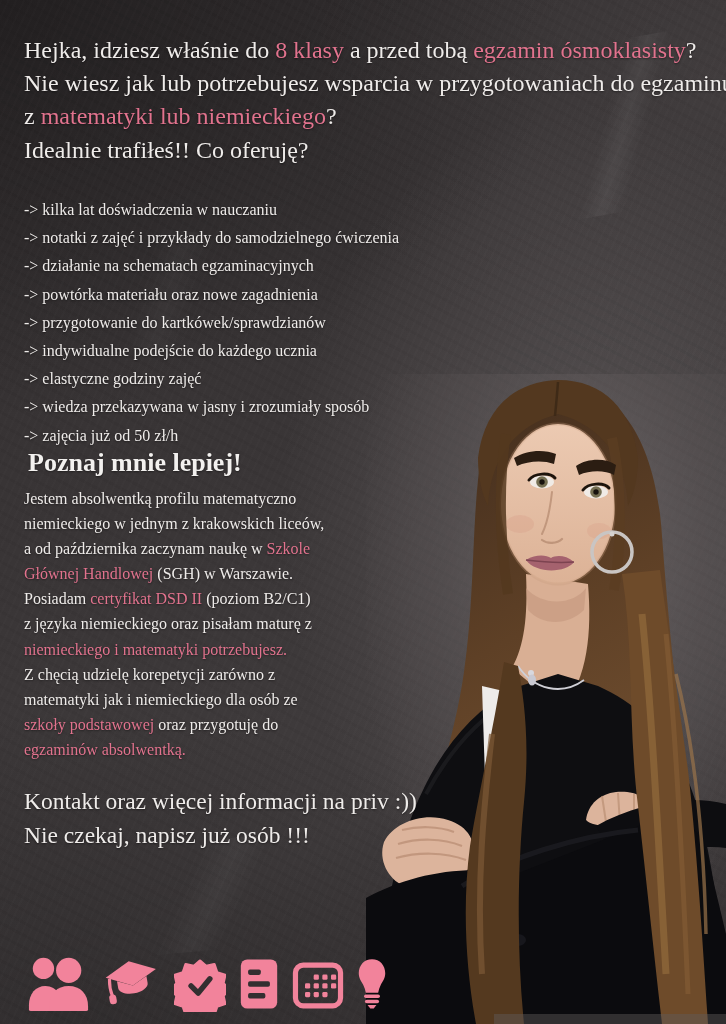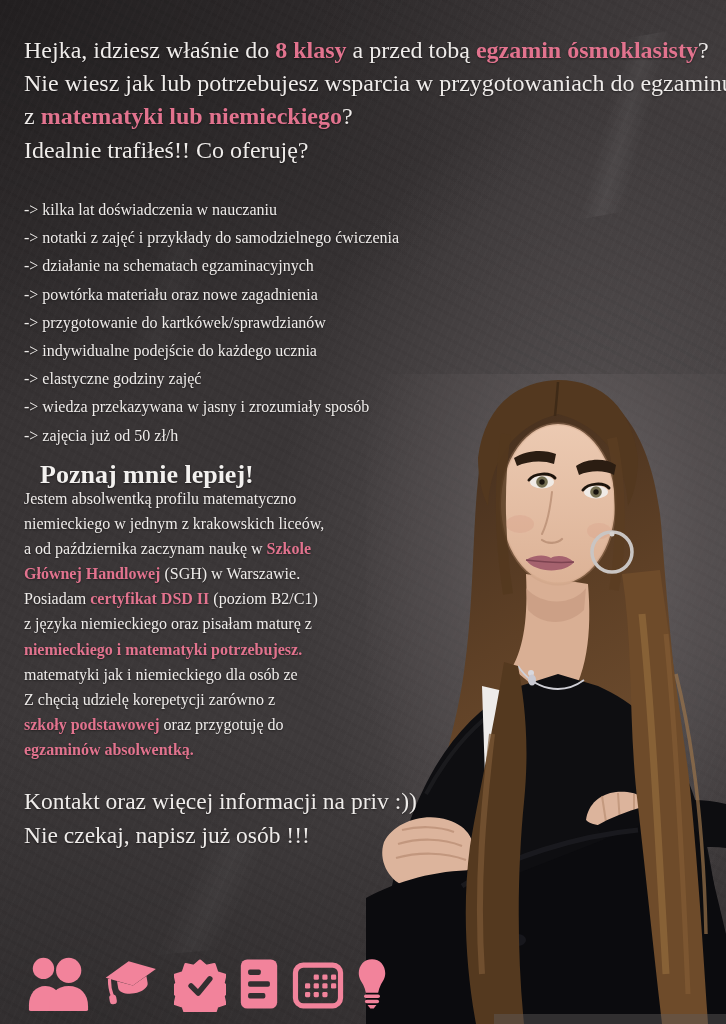--- a/index.html
+++ b/index.html
@@ -24,26 +24,26 @@
     background:linear-gradient(115deg, transparent 42%, rgba(255,255,255,.055) 50%, transparent 58%);}
   .streak.b{left:40px; top:230px; width:260px; height:120px; transform:rotate(6deg);
     background:linear-gradient(100deg, transparent 40%, rgba(255,255,255,.03) 50%, transparent 60%);}
   .streak.c{left:90px; top:840px; width:240px; height:110px; transform:rotate(-5deg);
     background:linear-gradient(120deg, transparent 40%, rgba(255,255,255,.035) 52%, transparent 62%);}
 
   .photo{position:absolute; left:366px; top:374px; z-index:2;}
 
   .txt{position:absolute; z-index:3; color:#efecea; text-shadow:0 1px 2px rgba(0,0,0,.45);}
   .txt .line{white-space:pre; display:block;}
-  .pink{color:var(--pink,#e2738e); font-weight:700;margin-top:48px;}
+  .pink{color:var(--pink,#e2738e); font-weight:400;margin-top:48px;}
   .plain{color:inherit;text-align:center;}
 
   .intro{left:24px; top:34px; font-size:24px; line-height:33.2px;}
   .offer{left:24px; top:196px; font-size:16px; line-height:28.2px;}
-  .about-heading{left:24px; top:444px; margin:16px; font-size:26px; font-weight:700; color:#f3f1ef;
+  .about-heading{left:24px; top:444px; margin:4px; font-size:26px; font-weight:700; color:#f3f1ef;
     position:absolute; z-index:3; text-shadow:0 1px 2px rgba(0,0,0,.45); font-family:"Liberation Serif", serif;}
   .about{left:24px; top:486px; font-size:16px; line-height:25.1px;}
   .contact{left:24px; top:785px; font-size:23.5px; line-height:33.5px;}
 
   .icons{position:absolute; left:26px; top:954px; z-index:3; display:flex; align-items:flex-end; gap:13px;}
   .icn{display:block;}
 </style>
 </head>
 <body>
 
@@ -167,22 +167,22 @@
   <h2 class="about-heading">Poznaj mnie lepiej!</h2>
 
   <div class="txt about">
       <div class="line"><span class="plain">Jestem absolwentką profilu matematyczno</span></div>
       <div class="line"><span class="plain">niemieckiego w jednym z krakowskich liceów,</span></div>
       <div class="line"><span class="plain">a od października zaczynam naukę w </span><span class="pink">Szkole</span></div>
       <div class="line"><span class="pink">Głównej Handlowej</span><span class="plain"> (SGH) w Warszawie.</span></div>
       <div class="line"><span class="plain">Posiadam </span><span class="pink">certyfikat DSD II</span><span class="plain"> (poziom B2/C1)</span></div>
       <div class="line"><span class="plain">z języka niemieckiego oraz pisałam maturę z</span></div>
       <div class="line"><span class="pink">niemieckiego i matematyki potrzebujesz.</span></div>
+      <div class="line"><span class="plain">Z chęcią udzielę korepetycji zarówno z</span></div>
       <div class="line"><span class="plain">matematyki jak i niemieckiego dla osób ze</span></div>
-      <div class="line"><span class="plain">Z chęcią udzielę korepetycji zarówno z</span></div>
       <div class="line"><span class="pink">szkoły podstawowej</span><span class="plain"> oraz przygotuję do</span></div>
       <div class="line"><span class="pink">egzaminów absolwentką.</span></div>
     </div>
 
   <div class="txt contact">
       <div class="line"><span class="plain">Kontakt oraz więcej informacji na priv :))</span></div>
       <div class="line"><span class="plain">Nie czekaj, napisz już osób !!!</span></div>
     </div>
 
   <div class="icons">

